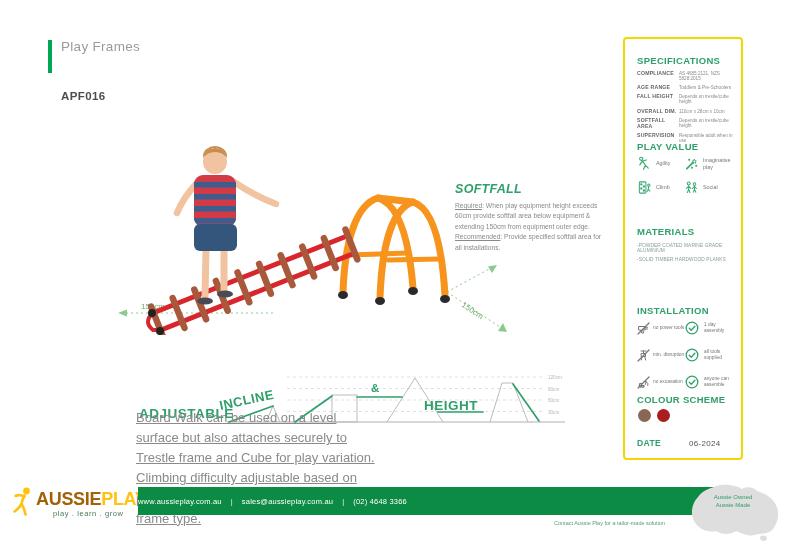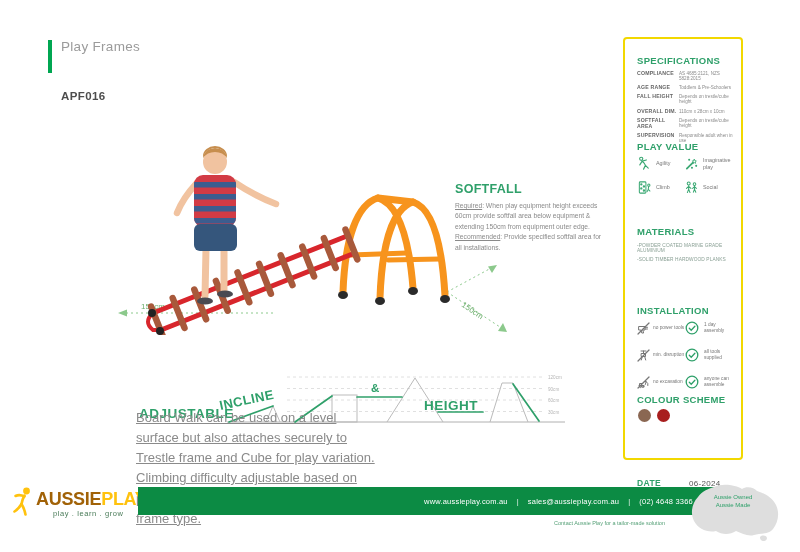--- a/index.html
+++ b/index.html
@@ -28,47 +28,47 @@
   .play-label { font-size:5.4px; color:#777; line-height:1.2; }
   .mat-lines { position:absolute; left:12px; right:6px; top:204px; }
   .mat-line { font-size:4.8px; color:#8aa095; margin-bottom:3.5px; letter-spacing:.1px; }
   .inst-rows { position:absolute; left:12px; right:6px; top:282px; }
   .inst-row { display:flex; align-items:center; margin-bottom:13px; }
   .inst-neg { display:flex; align-items:center; gap:3px; width:48px; flex:none; }
   .inst-neg-label, .inst-pos-label { font-size:4.8px; color:#777; line-height:1.25; }
   .inst-check { flex:none; margin-right:5px; }
   .swatches { position:absolute; left:13px; top:370px; display:flex; gap:6px; }
   .swatch { width:13px; height:13px; border-radius:50%; }
-  .date-row { position:absolute; left:12px; right:12px; top:399px; display:flex; align-items:baseline;margin-top:40px; }
+  .date-row { position:absolute; left:12px; right:12px; top:399px; display:flex; align-items:baseline; }
   .date-label { font-size:8.5px; font-weight:bold; color:#2fa06a; letter-spacing:.4px; }
   .date-value { font-size:8px; font-weight:normal; color:#555; margin-left:28px; letter-spacing:.3px; }
 
   
   .softfall { position:absolute; left:455px; top:182px; width:152px; }
-  .softfall-title { font-size:12.5px; font-weight:bold; color:#2fa06a; letter-spacing:.3px; margin-bottom:5px; }
+  .softfall-title { font-size:12.5px; font-weight:bold; color:#2fa06a; letter-spacing:.3px; margin-bottom:5px;font-style:italic; }
   .softfall-body { font-size:6.7px; color:#8a8a8a; line-height:1.55; }
   .u { text-decoration:underline; }
 
   
   .figure-svg { position:absolute; left:95px; top:120px; }
   .diagram-svg { position:absolute; left:225px; top:368px; }
   .word-green { position:absolute; font-weight:bold; color:#2fa06a; }
   .w-adjustable { left:139px; top:406px; font-size:13.5px; letter-spacing:.5px; }
   .w-incline { left:221px; top:398px; font-size:13px; letter-spacing:.5px; transform:rotate(-12deg); transform-origin:left bottom; }
   .w-amp { left:371px; top:382px; font-size:11.5px; }
   .w-height { left:424px; top:398px; font-size:13.5px; letter-spacing:.5px; }
   .diagram-desc { position:absolute; left:136px; top:408px; width:246px; font-size:13px; color:#8a8a8a; line-height:1.55;text-decoration:underline; }
 
   
   .logo-svg { position:absolute; left:10px; top:486px; }
   .logo-word { position:absolute; left:36px; top:489px; font-size:18px; font-weight:bold; letter-spacing:-.3px; }
   .logo-word .g { color:#a16207; } .logo-word .y { color:#ffc20e; }
   .logo-tagline { position:absolute; left:53px; top:509px; font-size:7.5px; color:#4a7c59; letter-spacing:.6px; }
   .contact-bar { position:absolute; left:138px; top:487px; width:600px; height:28px; background:#0c8b44;
-                 display:flex; align-items:center; justify-content:flex-end; padding-right:45px;
+                 display:flex; align-items:center; padding-right:45px;
                  color:#fff; font-size:7.5px; letter-spacing:.2px; }
   .contact-bar .sep { margin:0 9px; opacity:.9; }
   .contact-note { position:absolute; left:470px; top:520px; width:195px; text-align:right; font-size:5.5px; color:#55a077; }
   .badge { position:absolute; left:683px; top:483px; width:104px; height:58px; }
   .badge-text { position:absolute; left:693px; top:493px; width:80px; text-align:center;
                 font-size:6px; color:#2fa06a; line-height:1.35; }
 </style>
 </head>
 <body>
 

